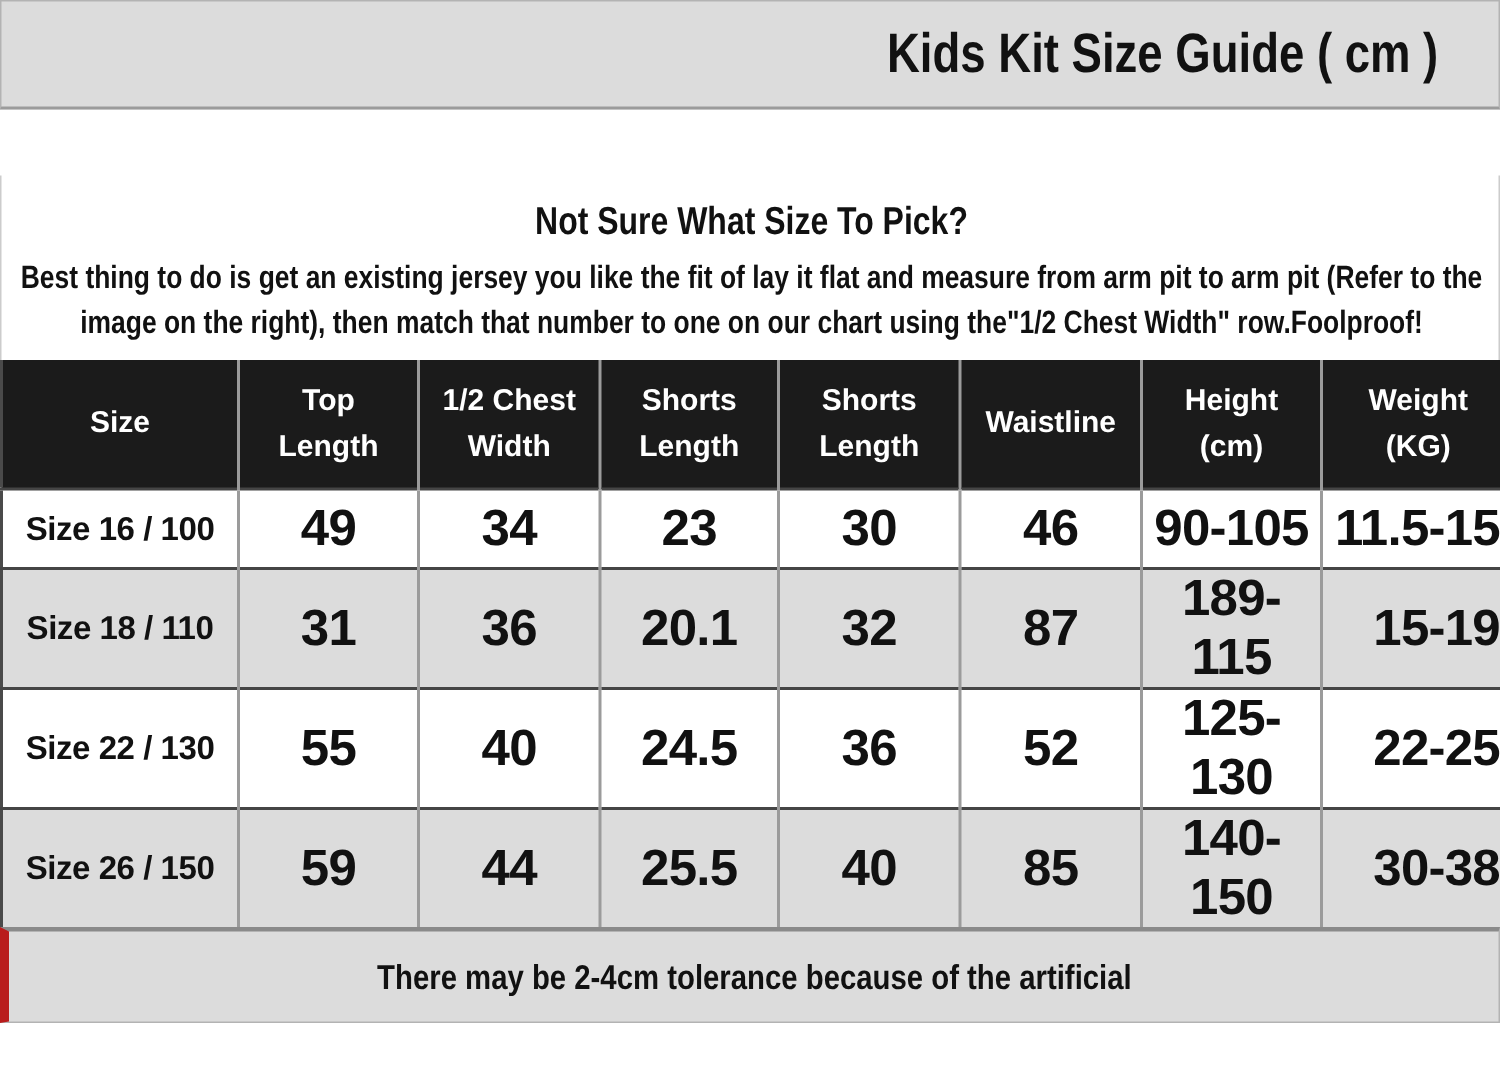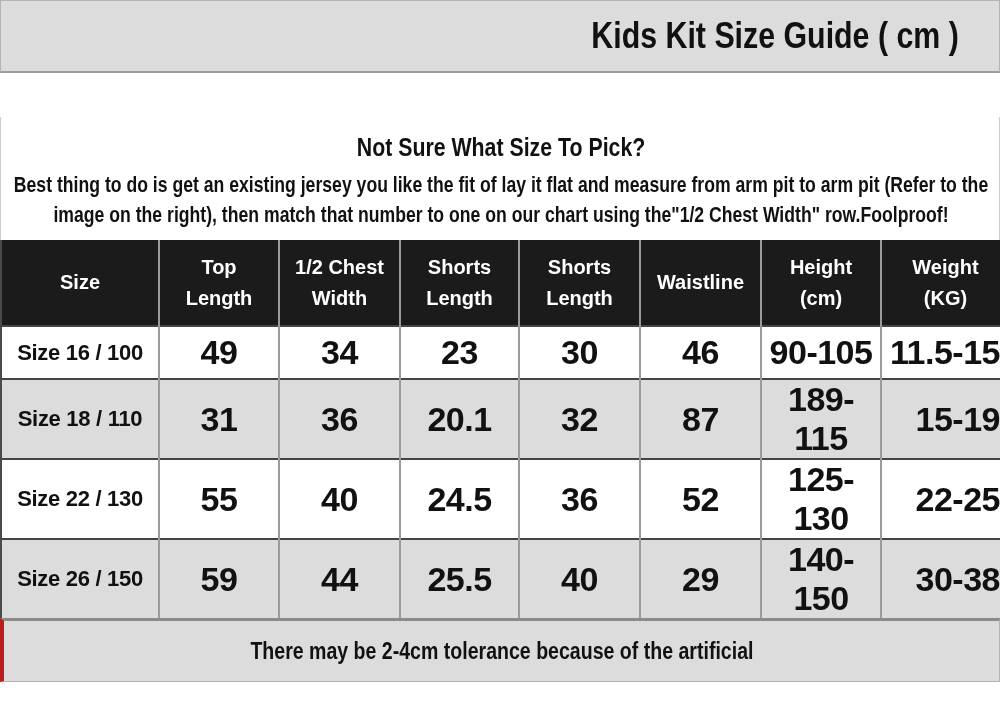--- a/index.html
+++ b/index.html
@@ -64,21 +64,21 @@
   }
   td:last-child { border-right: none; text-align: right; }
   td.size-cell { font-size: 22px; letter-spacing: -0.3px; }
   tbody tr:nth-child(even) td { background: var(--row_alt_bg, #dcdcdc); }
 
   
   .footer {
     height: 64px;
     background: var(--panel_bg, #dcdcdc);
     border-top: 3px solid var(--footer_divider, #8a8a8a);
-    border-left: 4px solid #b91c1c; border-right: 1px solid #b3b3b3;
+    border-left: 6px solid #b91c1c; border-right: 1px solid #b3b3b3;
     border-bottom: 1px solid #b3b3b3;
     display: flex; align-items: center; justify-content: center;
   }
   .footer-text {
     font-size: 23px; font-weight: bold; white-space: nowrap;
     transform: scaleX(0.85);
   }
 </style>
 </head>
 <body>
@@ -149,21 +149,21 @@
           <td class="value-cell">52</td>
           <td class="value-cell">125-130</td>
           <td class="value-cell">22-25</td>
         </tr>
         <tr>
           <td class="size-cell">Size 26 / 150</td>
           <td class="value-cell">59</td>
           <td class="value-cell">44</td>
           <td class="value-cell">25.5</td>
           <td class="value-cell">40</td>
-          <td class="value-cell">29</td>
+          <td class="value-cell">85</td>
           <td class="value-cell">140-150</td>
           <td class="value-cell">30-38</td>
         </tr>
       </tbody>
   </table>
 
   <div class="footer">
     <div class="footer-text">There may be 2-4cm tolerance because of the artificial</div>
   </div>
 

